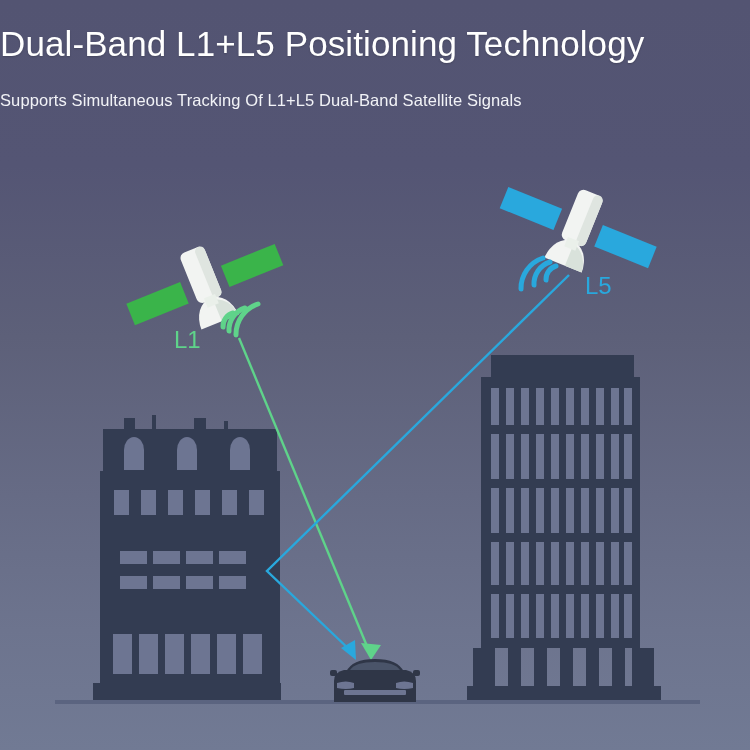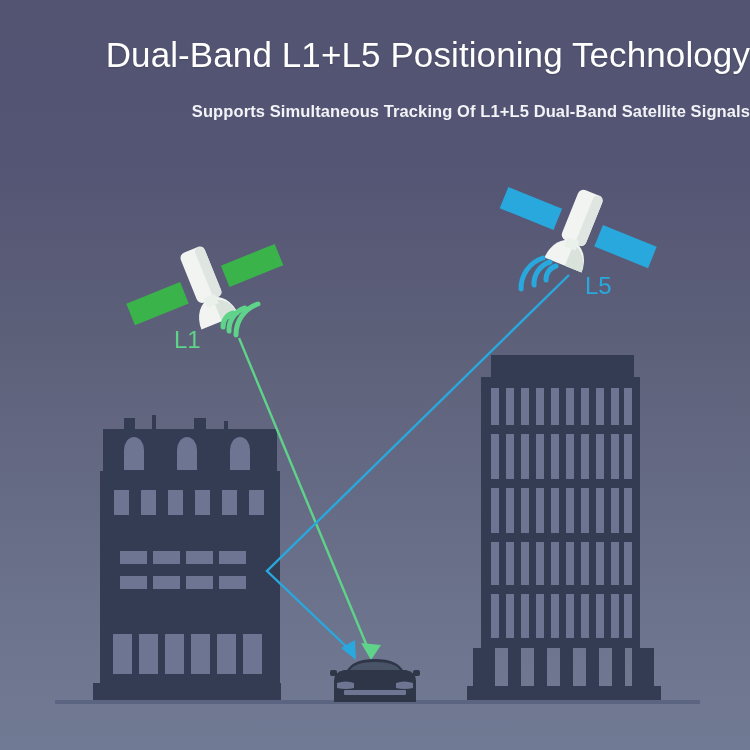--- a/index.html
+++ b/index.html
@@ -10,32 +10,32 @@
   }
   #stage{position:relative;width:750px;height:750px;overflow:hidden;}
 
   
   .bg-sky{
     position:absolute;left:0;top:0;width:750px;height:750px;
     background:linear-gradient(180deg,#535472 0%,#545574 22%,#5d6079 45%,#666b85 66%,#6d748e 84%,#717a94 100%);
   }
 
   
-  .text-block{position:absolute;left:0;top:11px;width:750px;text-align:right;}
+  .text-block{position:absolute;left:0;top:0;width:750px;text-align:left;}
   .title{
     margin:0;padding-top:22px;
     font-size:35px;line-height:44px;font-weight:400;
     color:#ffffff;letter-spacing:.1px;
     text-shadow:0 1px 2px rgba(0,0,0,.18);
   }
   .sub{
     margin:0;font-size:16.5px;line-height:30px;font-weight:400;
     color:#f2f3f7;letter-spacing:.1px;
   }
-  .sub.first{padding-top:19px;font-weight:bold;}
+  .sub.first{padding-top:19px;}
 
   
   .scene{position:absolute;left:0;top:0;width:750px;height:750px;}
 
   .lbl{font-family:"Liberation Sans", sans-serif;font-size:24px;font-weight:400;}
   .lbl-l1{fill:#5fd38a;}
   .lbl-l5{fill:#29a8dd;}
 </style>
 </head>
 <body>

